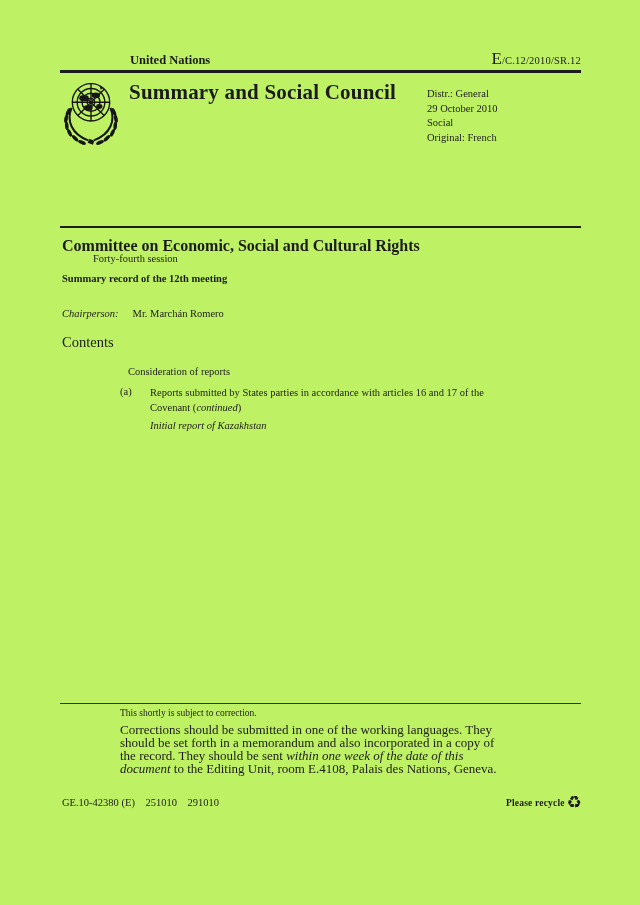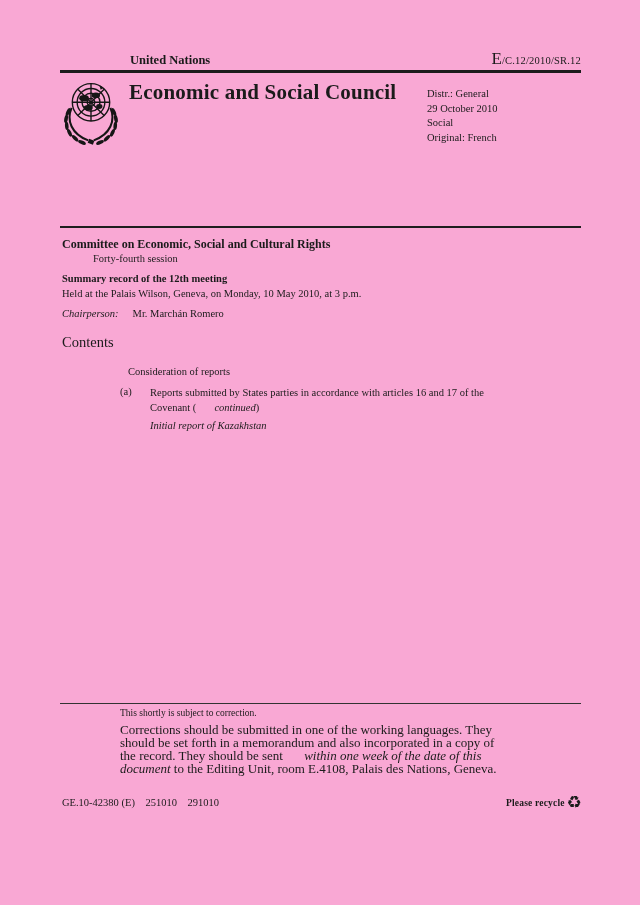--- a/index.html
+++ b/index.html
@@ -1,20 +1,20 @@
 <!DOCTYPE html>
 <html><head>
 <meta charset="utf-8">
 <style>
   html,body { margin:0; padding:0; background:#e8e8e8; }
   .page {
     position:relative;
     width:640px; height:905px;
     margin:0 auto;
-    background:#f9a8d4;
+    background:#bef264;
     font-family:"Liberation Serif", serif;
     color:#1b1b1b;
     overflow:hidden;
   }
   .abs { position:absolute; }
 
   
   .org-name { left:130px; top:53px; font-size:12.5px; font-weight:bold; }
   .doc-symbol { right:59px; top:49px; white-space:nowrap; }
   .sym-e { font-size:17px; }
@@ -22,35 +22,35 @@
   .rule-masthead { left:60px; top:70px; width:521px; height:3px; background:#1c1c1c; }
 
   .emblem { left:56px; top:76px; width:70px; height:72px; }
   .council-title { left:129px; top:80px; font-size:21px; font-weight:bold; letter-spacing:.2px; }
   .distr-block { left:427px; top:87px; font-size:10.5px; line-height:14.5px; }
 
   
   .rule-mid { left:60px; top:226px; width:521px; height:2px; background:#1e1e1e; }
 
   
-  .committee   { left:62px; top:237px; font-size:12px;   font-weight:bold; }
+  .committee   { left:62px; top:237px; font-size:16px;   font-weight:bold; }
   .session     { left:62px; top:253px; font-size:10.5px; font-weight:normal;margin-left:31px; }
   .record-title{ left:62px; top:273px; font-size:10.5px; font-weight:bold; }
   .held-line   { left:62px; top:288px; font-size:10.5px; }
   .chair-line  { left:62px; top:308px; font-size:10.5px; }
   .chair-label { font-style:italic; }
   .chair-gap   { display:inline-block; width:14px; }
 
   
   .contents-heading { left:62px;  top:334px; font-size:14.5px; }
   .consideration    { left:128px; top:366px; font-size:10.5px; }
   .item-a-label     { left:120px; top:386px; font-size:10.5px; }
   .item-a-text      { left:150px; top:386px; width:352px; font-size:10.5px; line-height:14.5px; }
   .item-a-sub       { left:150px; top:420px; font-size:10.5px; font-style:italic; }
-  .it { font-style:italic;margin-left:18px; }
+  .it { font-style:italic; }
 
   
   .rule-foot { left:60px; top:703px; width:521px; height:1px; background:#333; }
   .note-1 { left:120px; top:708px; font-size:9.5px; }
   .note-2 { left:120px; top:723px; width:382px; font-size:13px; line-height:13px; }
   .note-3 { left:120px; top:765px; width:382px; font-size:9.5px; line-height:13px; }
 
   
   .ge-line { left:62px; top:797px; font-size:10.5px; white-space:pre; }
   .recycle-box { right:58px; top:794px; display:flex; align-items:center; }
@@ -100,35 +100,34 @@
       <ellipse cx="83" cy="52" rx="6" ry="2.6" transform="rotate(65 83 52)"></ellipse>
       <ellipse cx="86" cy="62" rx="6" ry="2.6" transform="rotate(80 86 62)"></ellipse>
       <ellipse cx="85" cy="72" rx="6" ry="2.6" transform="rotate(95 85 72)"></ellipse>
       <ellipse cx="81" cy="82" rx="6" ry="2.6" transform="rotate(115 81 82)"></ellipse>
       <ellipse cx="73" cy="90" rx="6" ry="2.6" transform="rotate(135 73 90)"></ellipse>
       <ellipse cx="63" cy="96" rx="6" ry="2.6" transform="rotate(155 63 96)"></ellipse>
       <rect x="46" y="92" width="8" height="6" transform="rotate(20 50 95)"></rect>
     </g>
   </svg>
 
-  <div class="abs council-title">Economic and Social Council</div>
+  <div class="abs council-title">Summary and Social Council</div>
 
   <div class="abs distr-block">
     <div>Distr.: General</div>
     <div>29 October 2010</div>
     <div>Social</div>
     <div>Original: French</div>
   </div>
 
   <div class="abs rule-mid"></div>
 
   <div class="abs committee">Committee on Economic, Social and Cultural Rights</div>
   <div class="abs session">Forty-fourth session</div>
   <div class="abs record-title">Summary record of the 12th meeting</div>
-  <div class="abs held-line">Held at the Palais Wilson, Geneva, on Monday, 10 May 2010, at 3 p.m.</div>
   <div class="abs chair-line">
     <span class="chair-label">Chairperson:</span><span class="chair-gap"></span><span>Mr. Marchán Romero</span>
   </div>
 
   <div class="abs contents-heading">Contents</div>
   <div class="abs consideration">Consideration of reports</div>
   <div class="abs item-a-label">(a)</div>
   <div class="abs item-a-text">
     <span>Reports submitted by States parties in accordance with articles 16 and 17 of the Covenant (</span><span class="it">continued</span><span>)</span>
   </div>

